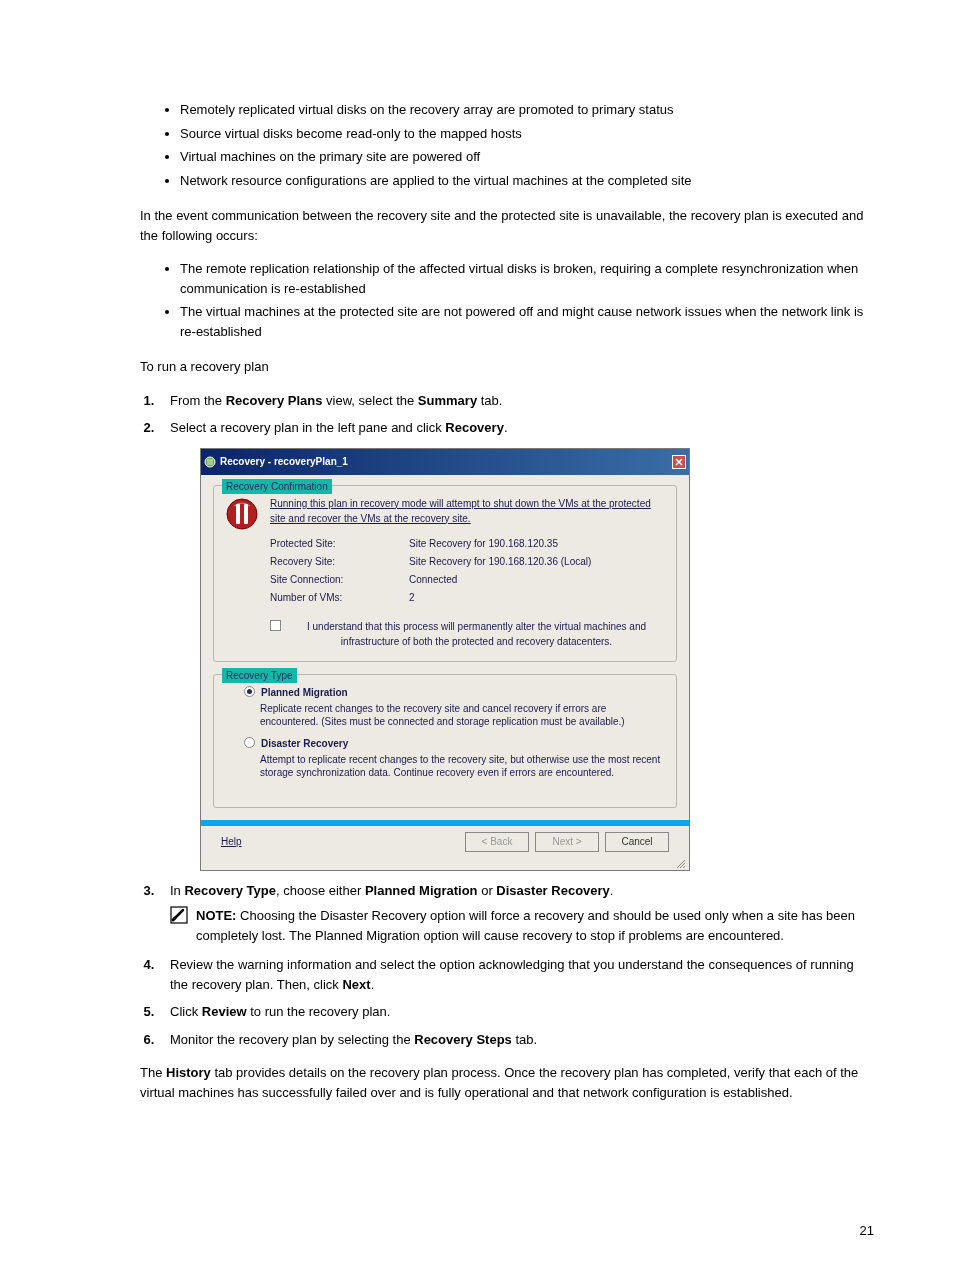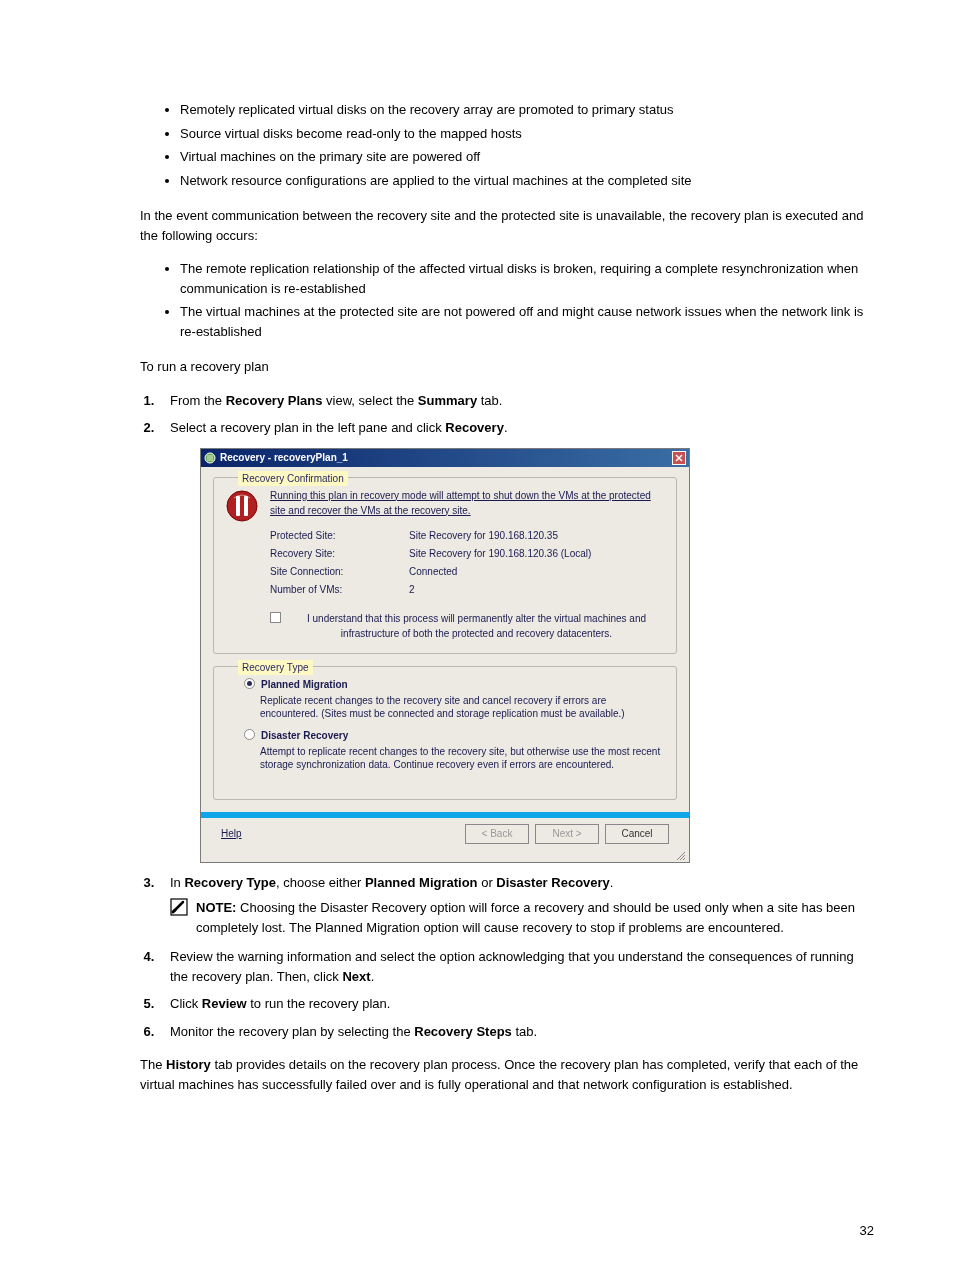--- a/index.html
+++ b/index.html
@@ -51,21 +51,21 @@
     font-family: Tahoma, Arial, sans-serif;
     color: #2a2a60;
   }
   .dialog-titlebar {
     display: flex;
     align-items: center;
     justify-content: space-between;
     background: linear-gradient(to right, #0a246a, #3a6ea5);
     color: #fff;
     padding: 2px 3px;
-    height: 18px;
+    height: 26px;
   }
   .dialog-titlebar .title-left {
     display: flex;
     align-items: center;
     gap: 4px;
   }
   .title-left svg { flex: 0 0 auto; }
   .dialog-close {
     width: 14px; height: 14px;
     background: #c75050;
@@ -82,22 +82,22 @@
   .fieldset {
     border: 1px solid #b8b8b0;
     border-radius: 3px;
     padding: 10px 10px 12px 10px;
     margin-bottom: 12px;
     position: relative;
   }
   .fieldset .legend {
     position: absolute;
     top: -7px;
-    left: 24px;
-    background: #fef9c3;
+    left: 8px;
+    background: #14b8a6;
     padding: 0 4px;
     color: #2a2a60;
   }
   .confirm-row {
     display: flex;
     gap: 10px;
   }
   .confirm-text {
     flex: 1;
   }
@@ -364,13 +364,13 @@
       </li>
     </ol>
 
     <p class="body-text">
       <span>The </span><span class="bold">History</span><span> tab provides details on the recovery plan process. Once the recovery plan has completed, verify that each of the virtual machines has successfully failed over and is fully operational and that network configuration is established.</span>
     </p>
 
   </div>
 </div>
 
-<div class="page-number">32</div>
+<div class="page-number">21</div>
 
 </body></html>

